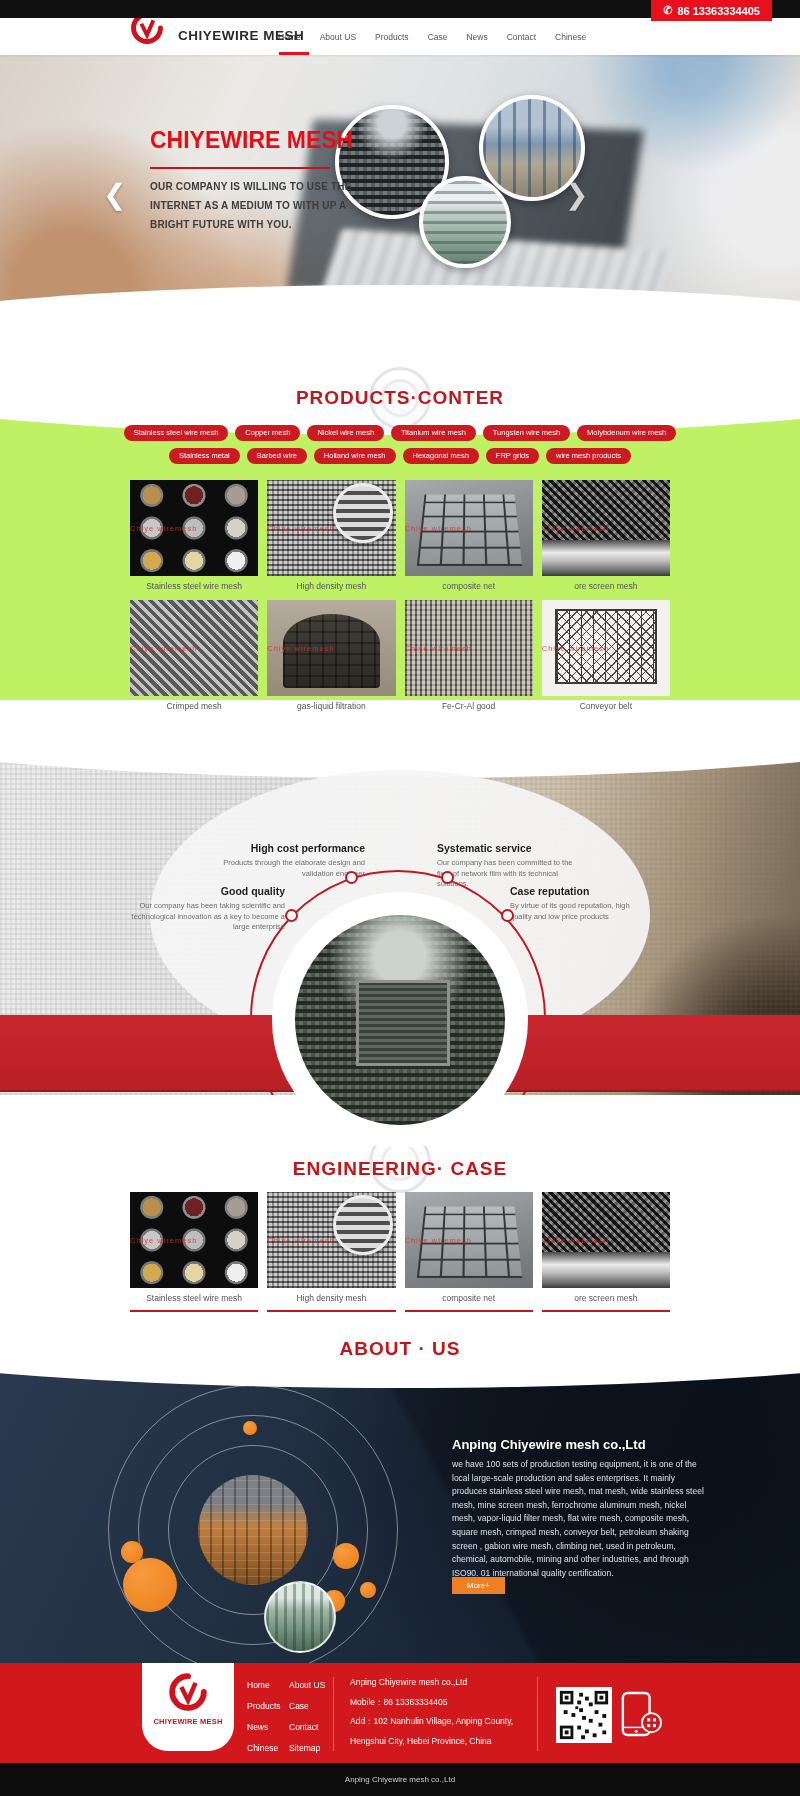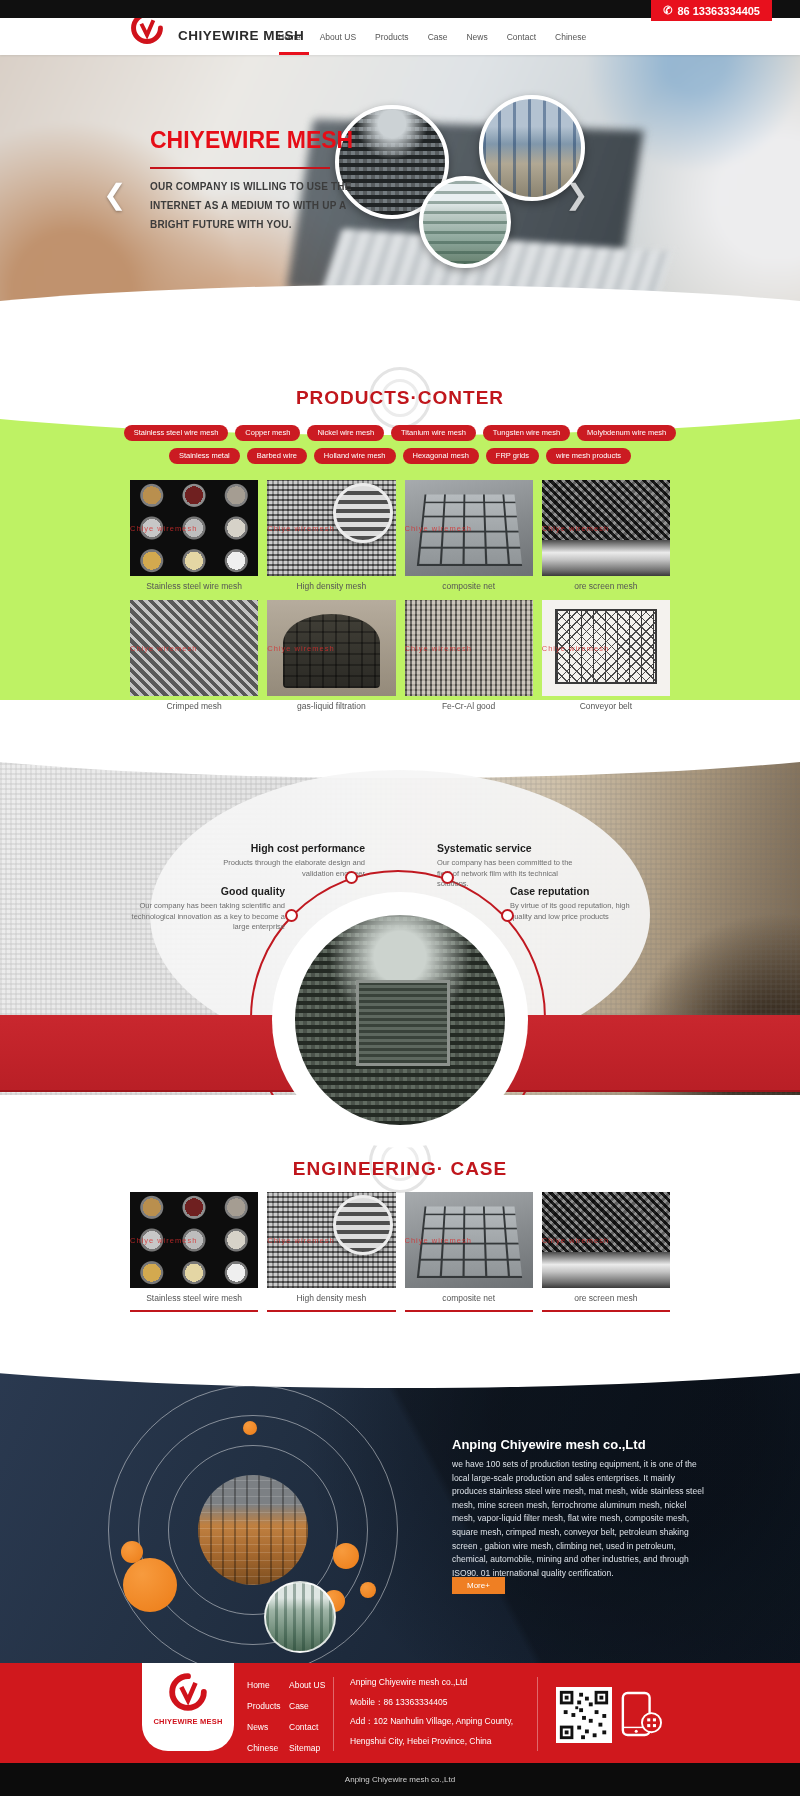--- a/index.html
+++ b/index.html
@@ -394,20 +394,21 @@
             <span class="wmk">Chiye wiremesh</span>
           </div>
         <div class="plabel">ore screen mesh</div>
         <div class="redbar"></div>
       </div>
     </div>
   </section>
 
   <section class="about">
     <div class="abt-ellipse"></div>
+    <div class="sec-title abt-title-pos">ABOUT · US</div>
     <div class="oc oc1"></div>
     <div class="oc oc2"></div>
     <div class="oc oc3"></div>
     <div class="abt-photo"></div>
     <div class="abt-photo2"></div>
     <div class="odot od1"></div>
     <div class="odot od2"></div>
     <div class="odot od3"></div>
     <div class="odot od4"></div>
     <div class="odot od5"></div>

